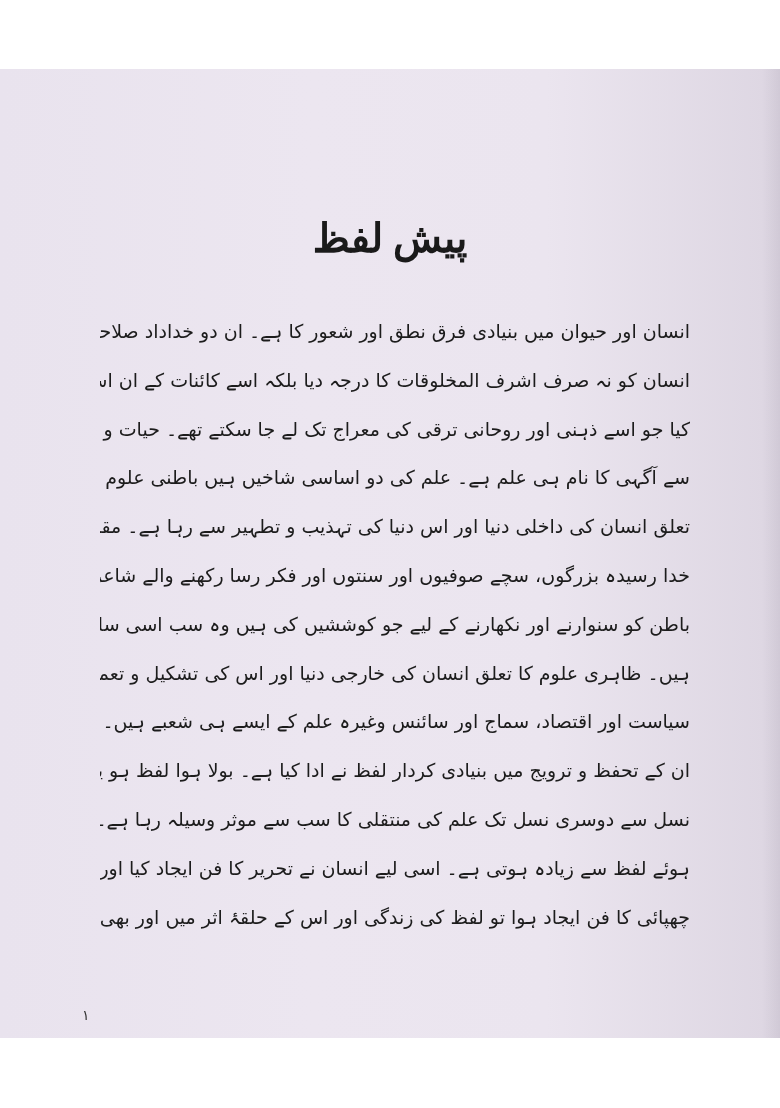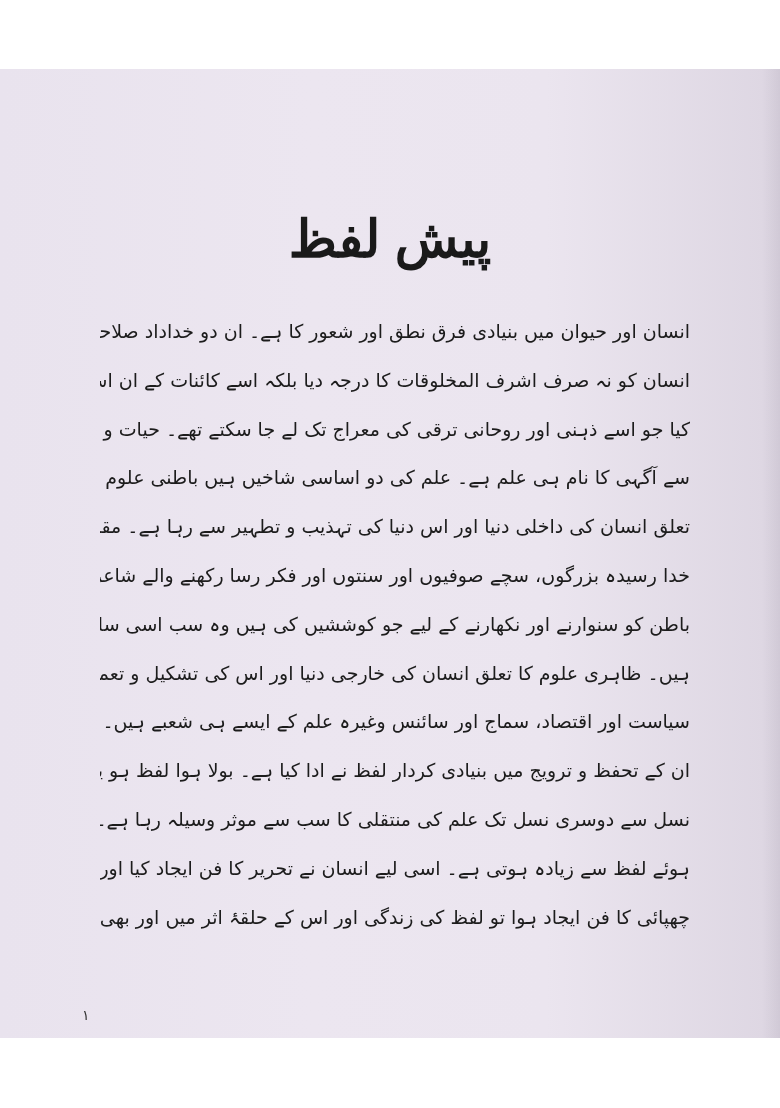--- a/index.html
+++ b/index.html
@@ -30,23 +30,23 @@
       height: 100%;
       background: linear-gradient(90deg, rgba(0,0,0,0) 0%, rgba(120,110,130,0.12) 100%);
     }
     .title {
       position: absolute;
       top: 140px;
       left: 0;
       width: 780px;
       text-align: center;
       direction: rtl;
-      font-family: Liberation Sans, sans-serif;
+      font-family: Liberation Serif, serif;
       font-weight: bold;
-      font-size: 52px;
+      font-size: 40px;
       color: #1a1a1a;
       line-height: 60px;
     }
     .body-text {
       position: absolute;
       top: 238px;
       left: 100px;
       width: 590px;
       direction: rtl;
     }

